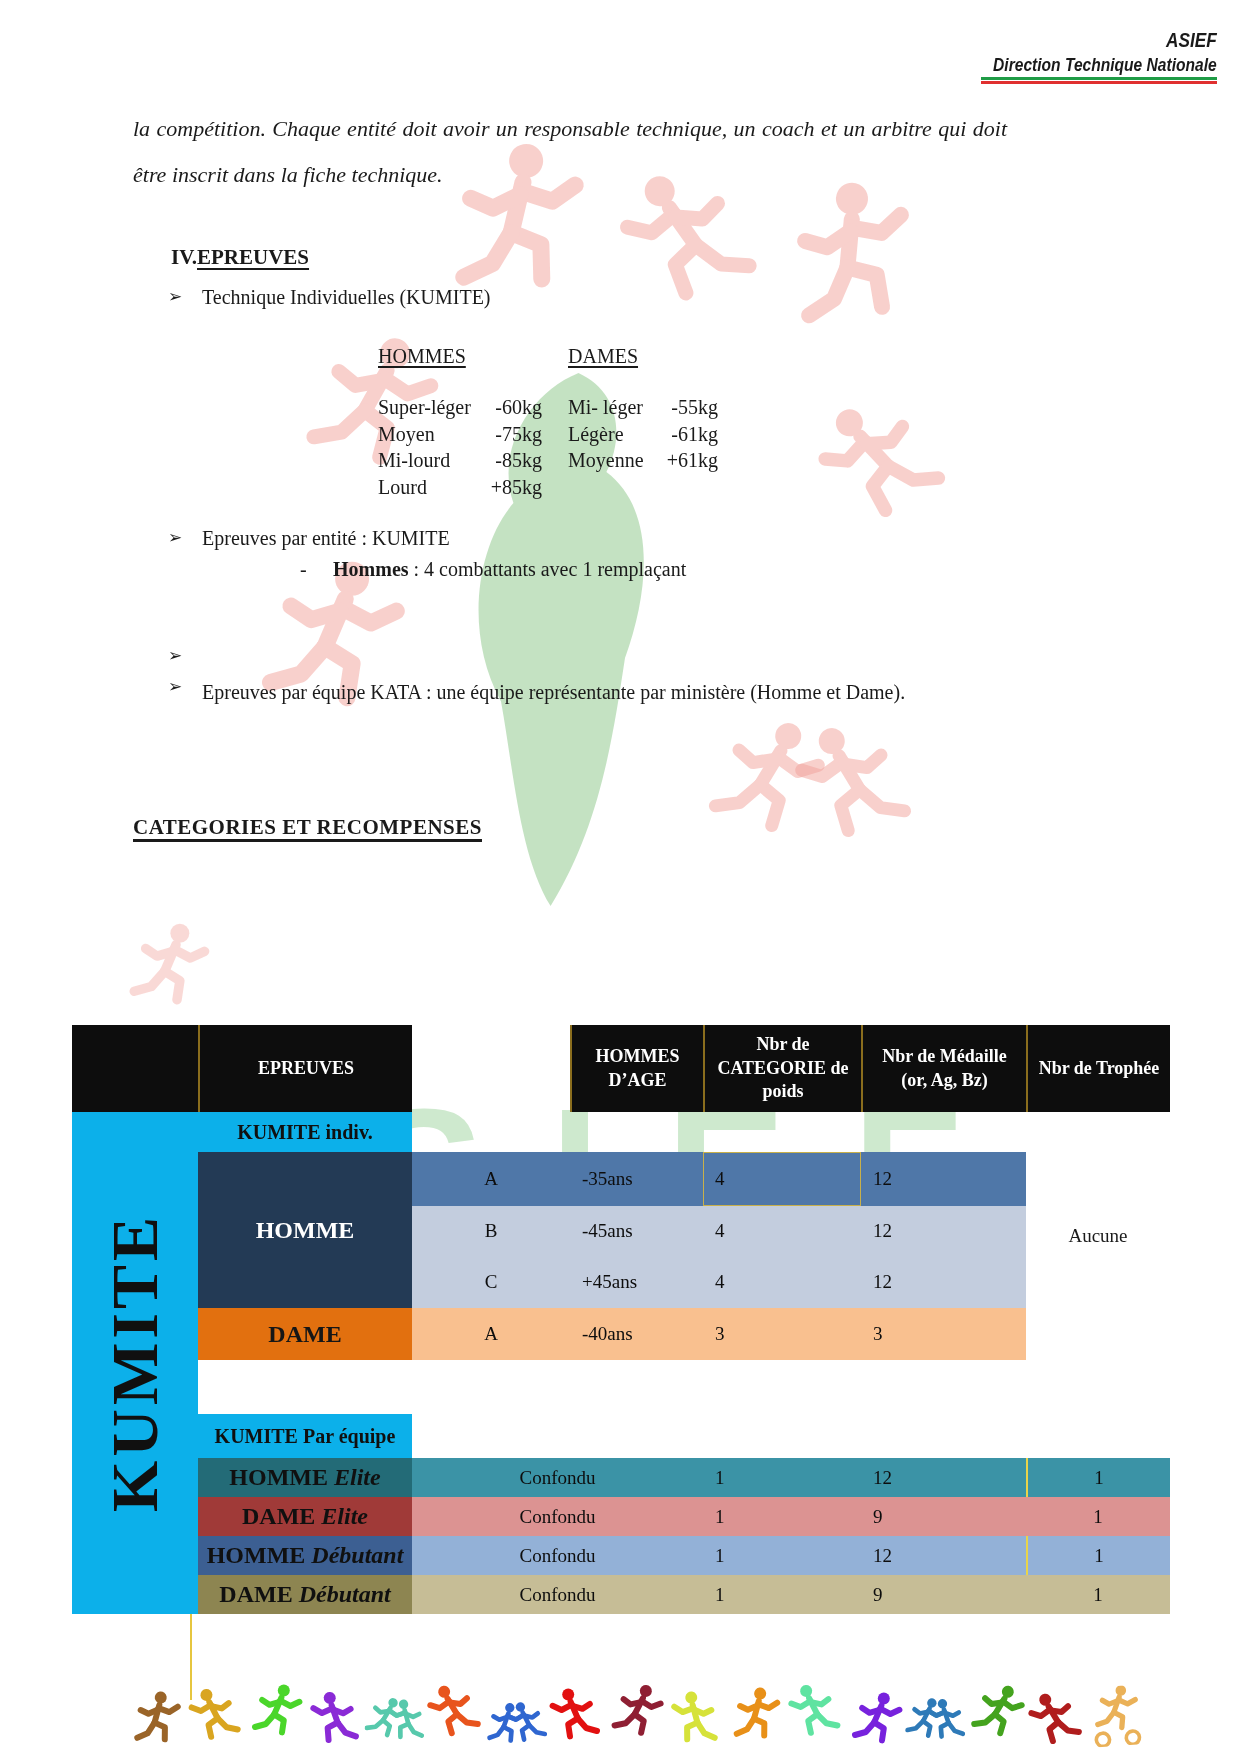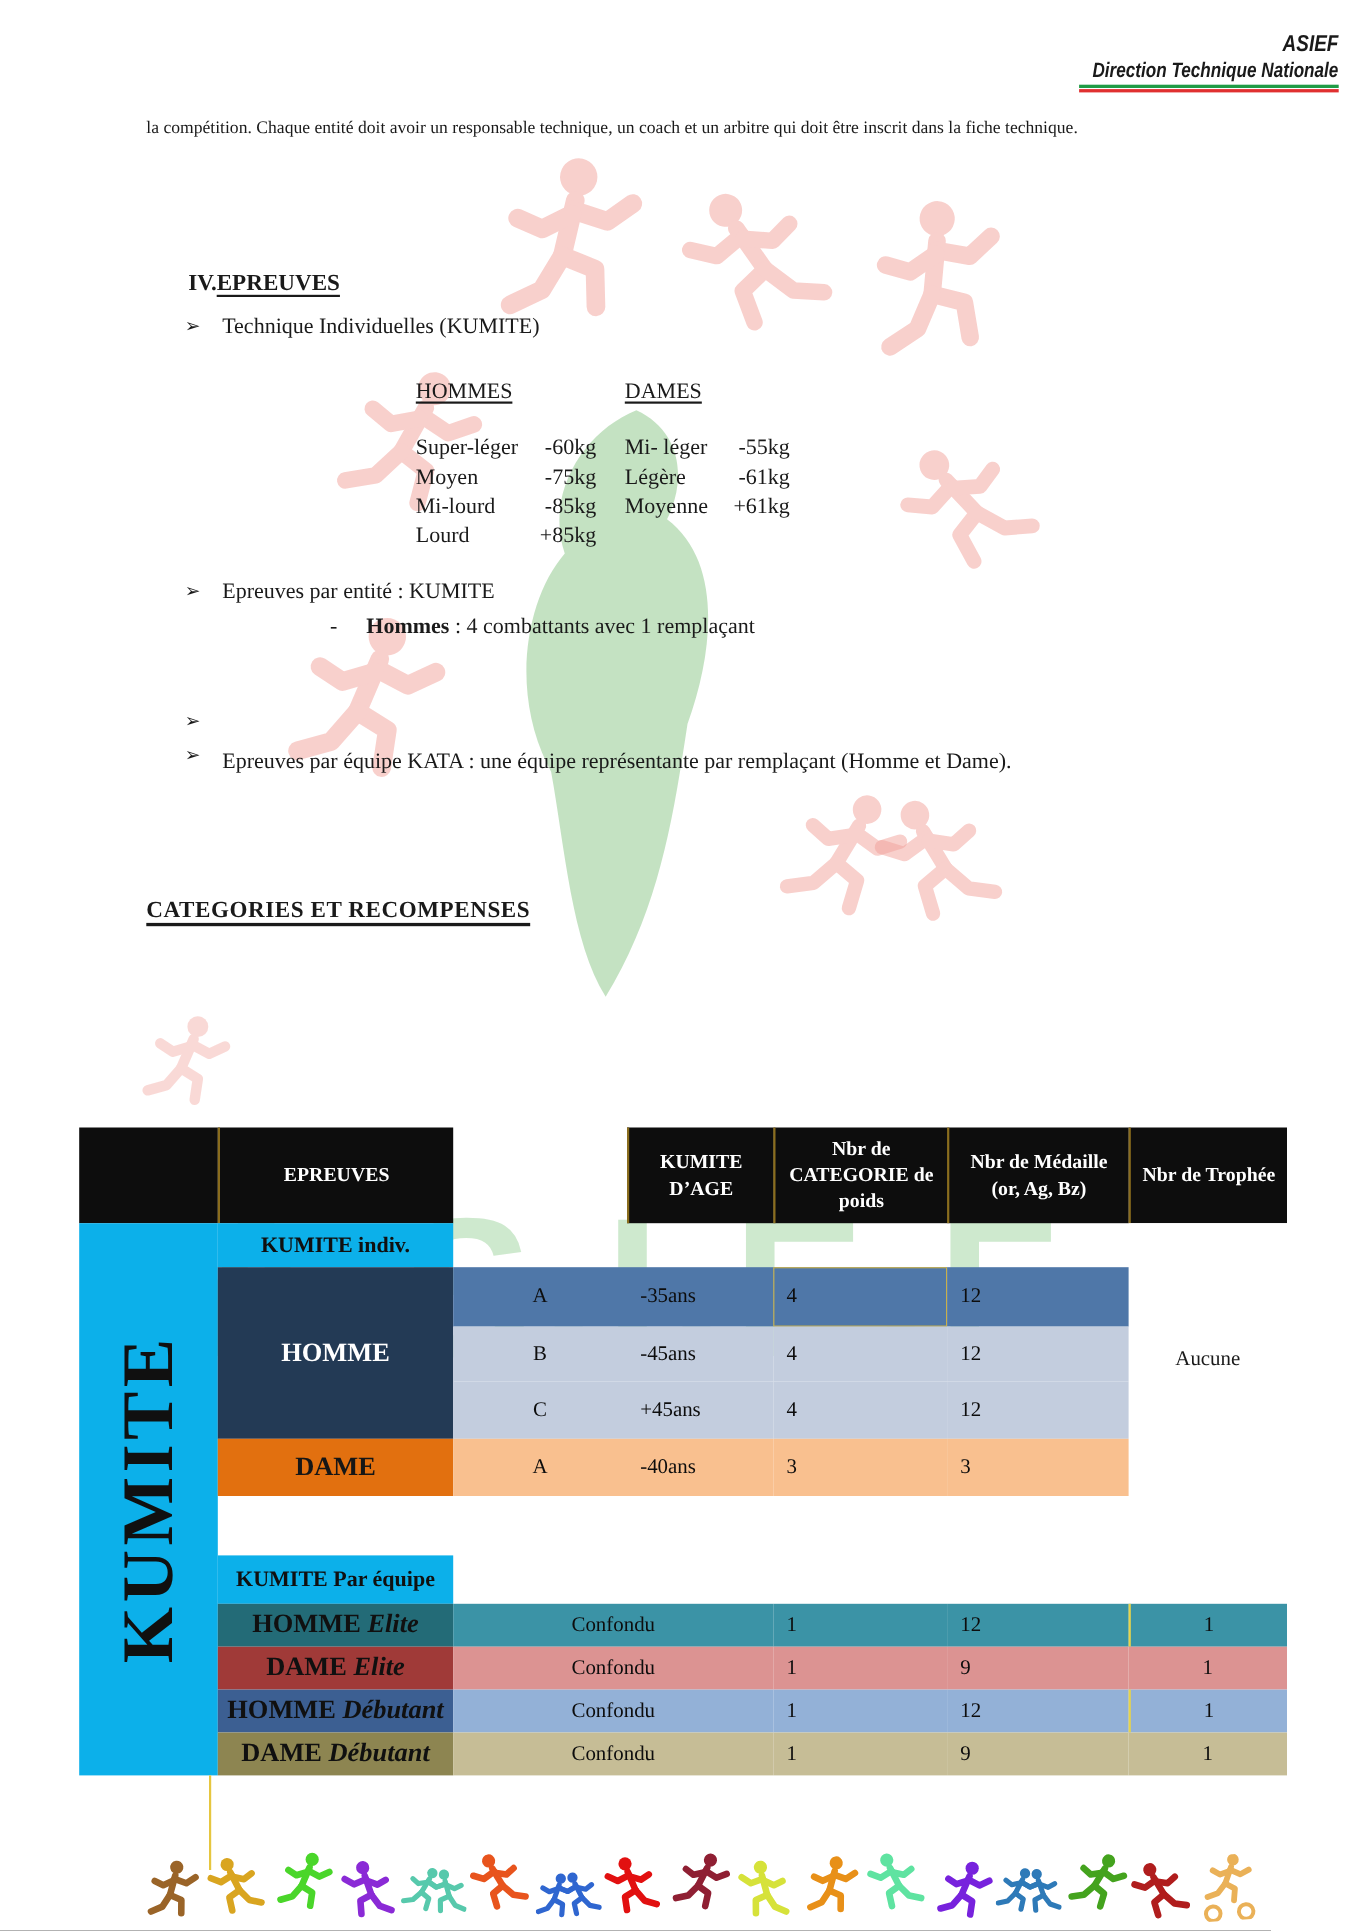--- a/index.html
+++ b/index.html
@@ -14,22 +14,22 @@
            font-weight:bold;font-size:180px;letter-spacing:8px;color:rgba(110,190,110,.34);}
   
   .org-header{position:absolute;top:28px;right:24px;text-align:right;z-index:3;
               font-family:"Liberation Sans",sans-serif;font-style:italic;}
   .org-name{font-size:21px;font-weight:bold;transform:scaleX(.82);transform-origin:right;}
   .org-sub{font-size:19px;font-weight:bold;transform:scaleX(.82);transform-origin:right;margin-top:2px;}
   .org-underline{width:236px;margin-left:auto;margin-top:1px;}
   .ul-green{height:3px;background:#1f9c46;}
   .ul-red{height:3px;background:#e03030;margin-top:1px;}
   
-  .intro{position:absolute;left:133px;top:84px;width:874px;font-size:16px;line-height:2.1;
-         text-align:justify;z-index:2;}
+  .intro{position:absolute;left:133px;top:84px;width:874px;font-size:22px;line-height:2.1;
+         text-align:justify;z-index:2;font-style:italic;}
   .sec-head{position:absolute;left:135px;top:245px;font-size:21px;font-weight:bold;z-index:2;}
   .sec-num{display:inline-block;width:62px;text-align:right;}
   .sec-title{text-decoration:underline;text-decoration-thickness:2px;text-underline-offset:4px;}
   .bullet{position:absolute;display:flex;z-index:2;font-size:20px;}
   .bullet .mark{width:34px;flex:0 0 34px;font-size:17px;}
   .b1{left:168px;top:286px;}
   .b-team{left:168px;top:527px;}
   .b-kata1{left:168px;top:645px;width:900px;}
   .b-kata2{left:168px;top:676px;width:900px;}
   .b-kata2 .txt{width:866px;text-align:justify;line-height:1.6;}
@@ -202,29 +202,29 @@
   </div>
   <div class="dash-item d1">
     <span class="dash">-</span><b>Hommes</b><span> : 4 combattants avec 1 remplaçant</span>
   </div>
 
   <div class="bullet b-kata1">
     <span class="mark">➢</span>
   </div>
   <div class="bullet b-kata2">
     <span class="mark">➢</span>
-    <span class="txt">Epreuves par équipe  KATA : une équipe représentante par remplaçant (Homme et Dame).</span>
+    <span class="txt">Epreuves par équipe  KATA : une équipe représentante par ministère (Homme et Dame).</span>
   </div>
 
   <div class="cat-head">CATEGORIES ET RECOMPENSES</div>
 
   <div class="ktable">
     <div class="th corner" style="grid-area:1/1/2/2"></div>
     <div class="th" style="grid-area:1/2/2/3">EPREUVES</div>
-    <div class="th" style="grid-area:1/4/2/5">KUMITE D’AGE</div>
+    <div class="th" style="grid-area:1/4/2/5">HOMMES D’AGE</div>
     <div class="th" style="grid-area:1/5/2/6">Nbr de CATEGORIE de poids</div>
     <div class="th" style="grid-area:1/6/2/7">Nbr de Médaille (or, Ag, Bz)</div>
     <div class="th" style="grid-area:1/7/2/8">Nbr de Trophée</div>
 
     <div class="vlabel" style="grid-area:2/1/13/2">
         <span>KUMITE</span>
       </div>
 
     <div class="seclbl" style="grid-area:2/2/3/3">KUMITE indiv.</div>
     <div class="aucune" style="grid-area:2/7/7/8">Aucune</div>

